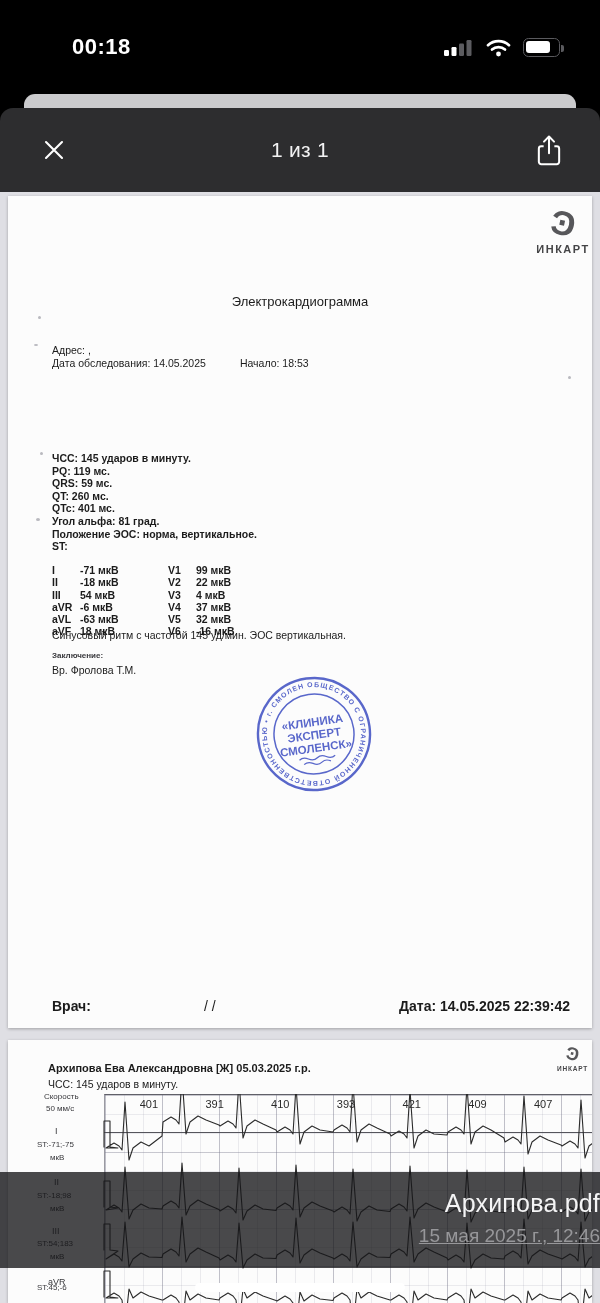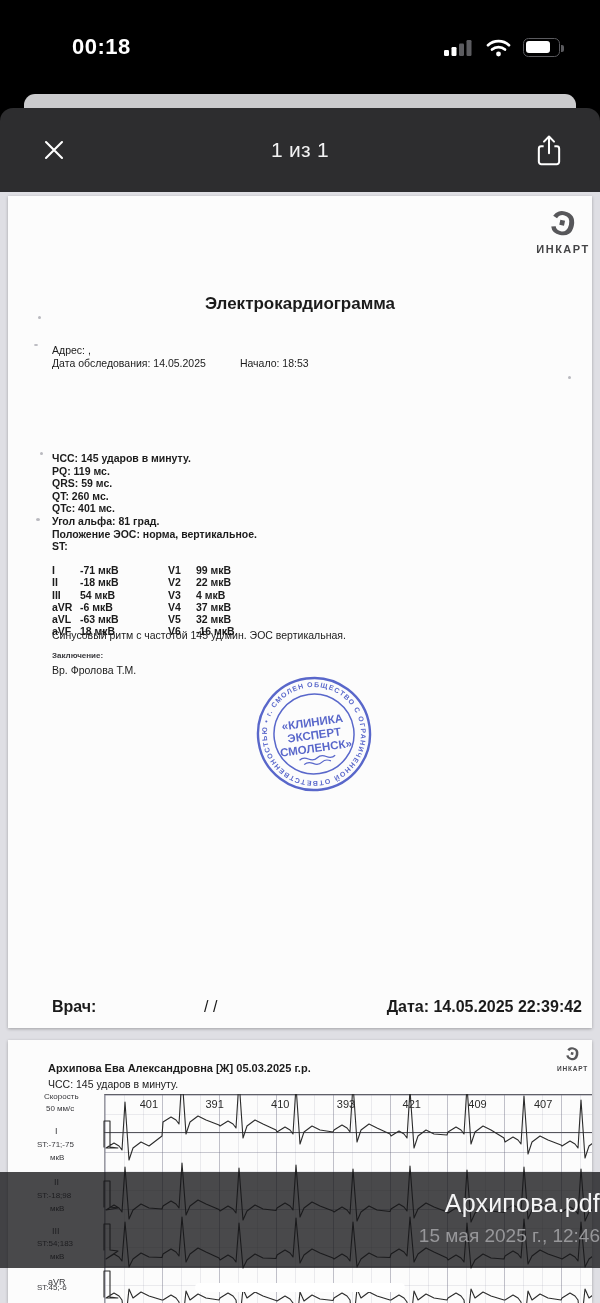--- a/index.html
+++ b/index.html
@@ -28,35 +28,35 @@
   .content{position:absolute;left:0;top:192px;width:600px;height:1111px;background:#dfdfe4;z-index:1;}
   .page{position:absolute;left:8px;width:584px;background:#fcfcfc;box-shadow:0 1px 3px rgba(0,0,0,.28);
         overflow:hidden;color:#1b1b1b;}
   .page1{top:4px;height:832px;}
   .page2{top:848px;height:263px;}
   
   .logo1{position:absolute;top:10px;right:-6px;width:70px;text-align:center;color:#4c4c4e;}
   .logo-swirl{display:inline-block;font-size:34px;line-height:34px;color:#57575a;font-weight:700;
               transform:rotate(12deg);}
   .logo-word{font-size:11px;font-weight:700;letter-spacing:1.5px;color:#454547;margin-top:3px;}
-  .p1-title{position:absolute;top:98px;left:0;width:100%;text-align:center;font-size:17px;font-weight:700;}
+  .p1-title{position:absolute;top:98px;left:0;width:100%;text-align:center;font-size:13px;font-weight:400;}
   .p1-patient{position:absolute;left:44px;top:148px;font-size:10.5px;line-height:13.4px;}
   .p1-patient .b{font-weight:700;}
   .pair span.second{margin-left:34px;}
   .p1-meas{position:absolute;left:44px;top:256px;font-size:10.5px;font-weight:700;line-height:12.6px;}
   .st-table{position:absolute;left:44px;top:368px;font-size:10.5px;font-weight:700;line-height:12.3px;}
   .st-row{display:flex;}
   .st-row .c1{width:28px;}
   .st-row .c2{width:88px;}
   .st-row .c3{width:28px;}
   .concl{position:absolute;left:44px;top:432px;font-size:10.5px;line-height:14px;}
   .concl .lbl{font-weight:700;margin-top:21px;}
   .sig{position:absolute;left:44px;top:468px;font-size:10.5px;}
   .stamp{position:absolute;left:246px;top:478px;width:120px;height:120px;opacity:.88;}
-  .p1-footer{position:absolute;left:44px;right:10px;top:802px;font-size:16px;font-weight:700;display:flex;}
+  .p1-footer{position:absolute;left:44px;right:22px;top:802px;font-size:14px;font-weight:700;display:flex;}
   .f-sl{position:absolute;left:152px;font-weight:400;}
   .f-date{margin-left:auto;text-align:center;}
   .speck{position:absolute;background:#b9b9bf;border-radius:50%;}
   
   .p2-patient{position:absolute;left:40px;top:22px;font-size:11px;font-weight:700;}
   .p2-hr{position:absolute;left:40px;top:38px;font-size:10.5px;}
   .logo2{position:absolute;top:5px;right:4px;text-align:center;color:#55555a;}
   .logo2 .logo-swirl{font-size:18px;line-height:18px;}
   .logo2 .logo-word{font-size:6.5px;letter-spacing:.8px;margin-top:1px;}
   .ecg-grid{position:absolute;left:96px;top:54px;right:0;bottom:0;
@@ -68,21 +68,21 @@
       repeating-linear-gradient(to bottom, rgba(140,140,160,.16) 0 1px, transparent 1px 19px);}
   .ecg-hline{position:absolute;left:96px;right:0;top:92px;height:1px;background:#55555c;}
   .beat-row{position:absolute;left:108px;top:58px;width:460px;display:flex;}
   .beat-row span{flex:1;text-align:center;font-size:11px;color:#2a2a2a;}
   .ecg-svg{position:absolute;left:0;top:54px;width:584px;height:209px;}
   .lbl{position:absolute;font-size:8px;color:#38383c;white-space:nowrap;}
   
   .file-overlay{position:absolute;left:0;top:1172px;width:600px;height:96px;
     background:rgba(22,22,24,.78);z-index:50;text-align:right;color:#f4f4f5;}
   .fo-name{margin-top:17px;font-size:25px;letter-spacing:.2px;}
-  .fo-date{margin-top:7px;font-size:19px;color:#97979a;}
+  .fo-date{margin-top:7px;font-size:19px;color:#97979a;text-decoration:underline;}
   .home-indicator{position:absolute;left:195px;top:1283px;width:210px;height:8.5px;background:#fff;
     border-radius:5px;z-index:60;}
   svg{display:block;}
 </style>
 </head>
 <body>
 
 <div class="screen">
 
   <div class="status-bar">

